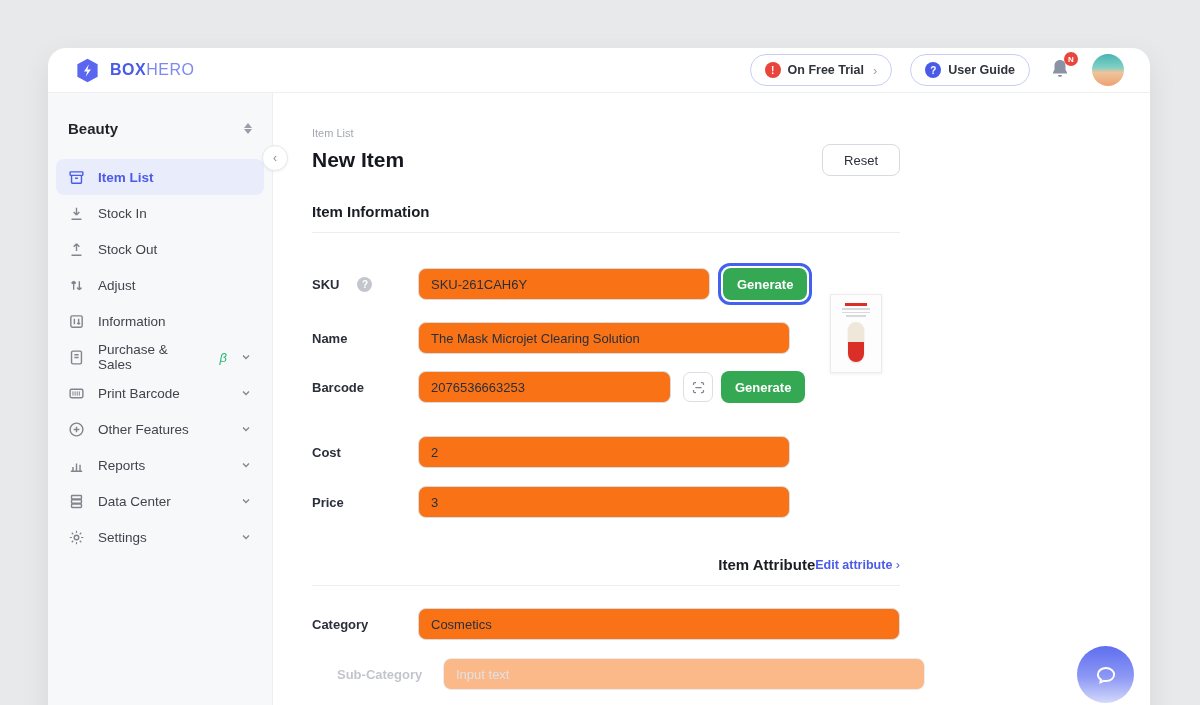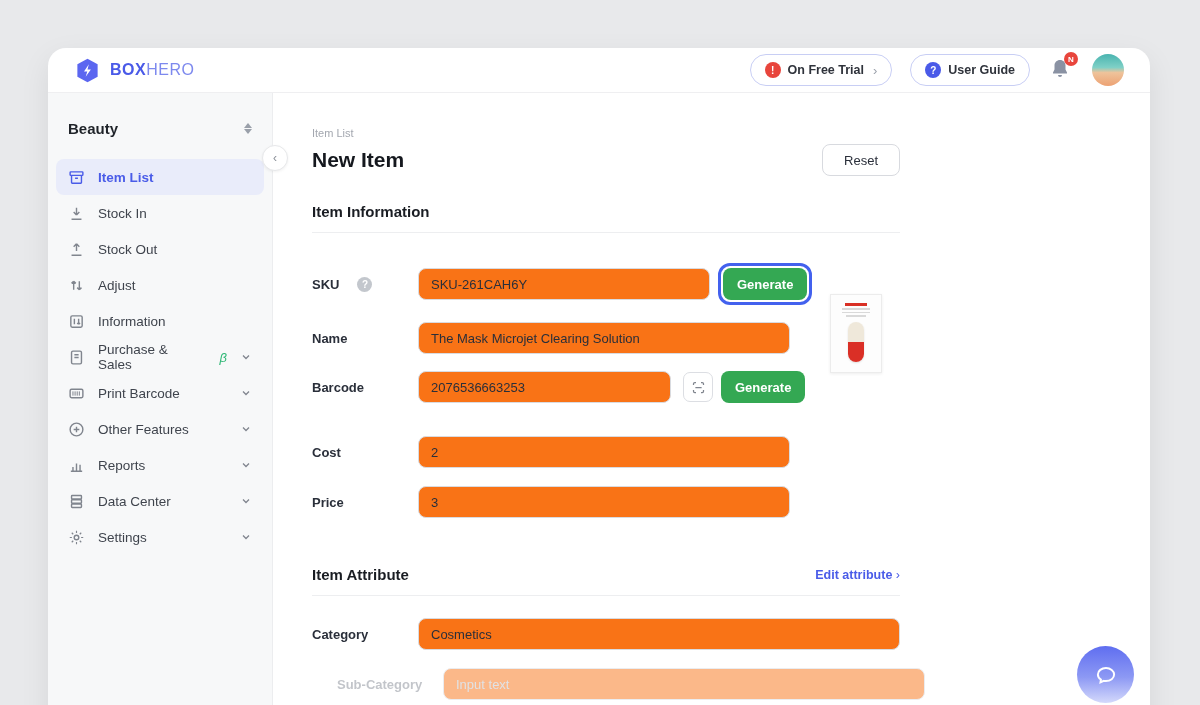--- a/index.html
+++ b/index.html
@@ -92,22 +92,22 @@
   
   .thumb { position:absolute; left:518px; top:1px; width:52px; height:79px;
     background:#fdfdfd; border:1px solid #ececec; box-shadow:0 1px 3px rgba(0,0,0,.07);
     display:flex; flex-direction:column; align-items:center; padding-top:8px; }
   .thumb .red-line { width:22px; height:3px; background:#d93025; margin-bottom:2px; }
   .thumb .gray-line { width:28px; height:1.5px; background:#d9d9d9; margin-bottom:2px; }
   .thumb .capsule { width:16px; height:40px; border-radius:8px; margin-top:3px;
     background:linear-gradient(180deg,#efe8da 0 50%,#da2f26 50% 100%);
     box-shadow:0 1px 2px rgba(0,0,0,.12); }
 
-  .attr-head-row { width:588px; display:flex; justify-content:space-between;
-    align-items:center; margin-top:48px; }
+  .attr-head-row { width:588px; display:flex; justify-content:flex-end;
+    align-items:center; margin-top:38px; }
   .edit-link { font-size:12.5px; font-weight:700; color:#4a5ce8; cursor:pointer; }
   .edit-link .arrow { font-weight:400; }
 
   .faded { opacity:.5; }
   .faded .form-label { color:#878c96; }
 
   
   .chat-btn { position:absolute; left:1077px; top:646px; width:57px; height:57px;
     border-radius:50%; z-index:6; cursor:pointer; border:none;
     background:linear-gradient(180deg,#5f6ef0 0%,#8d99f4 55%,#d4d9fb 100%);

